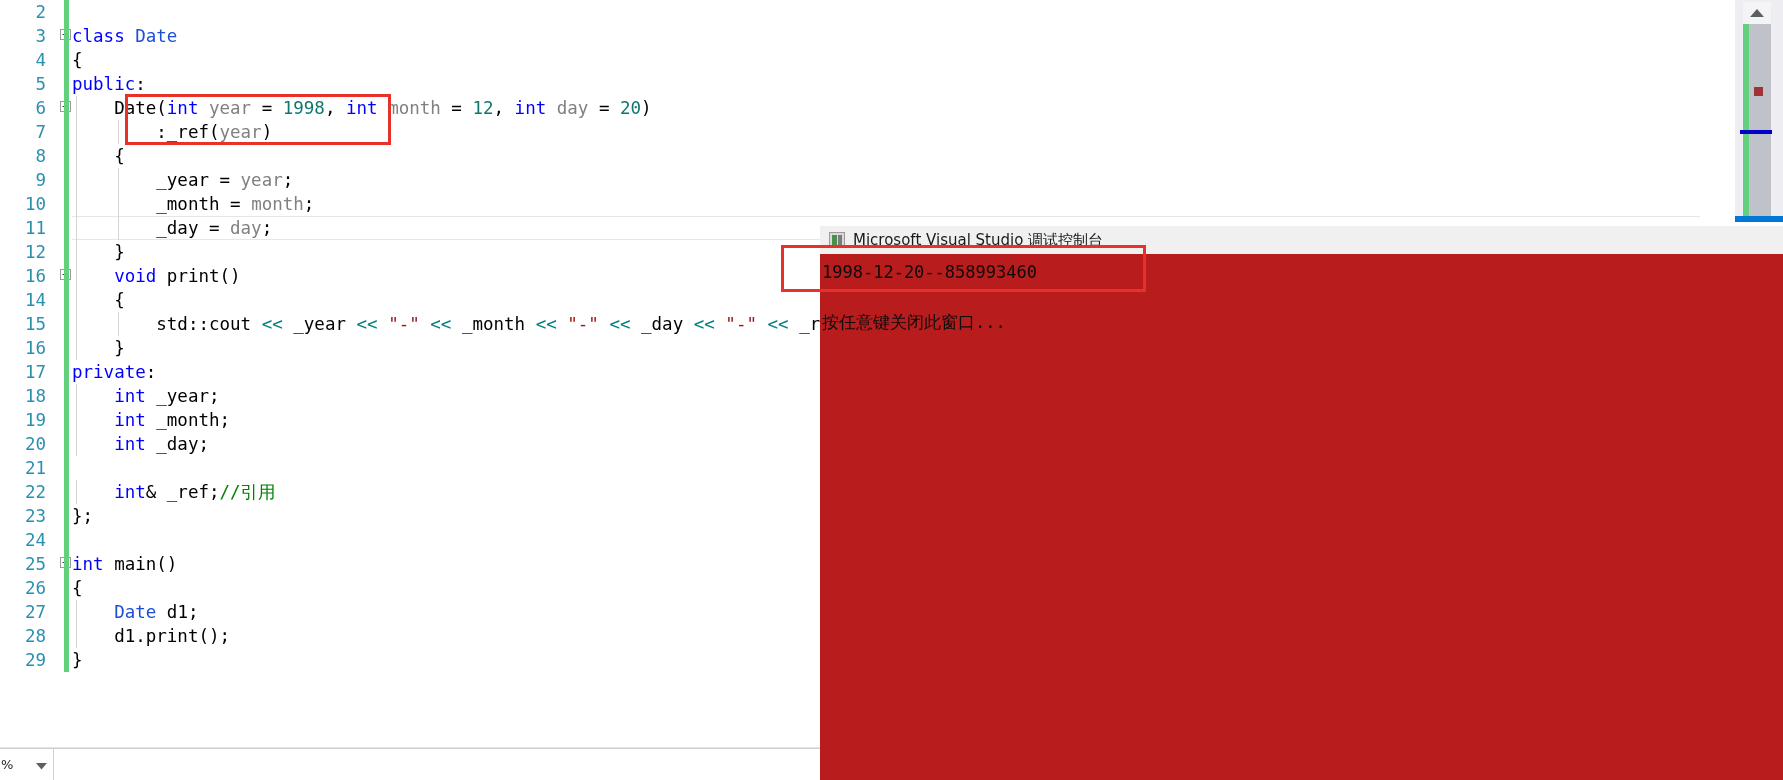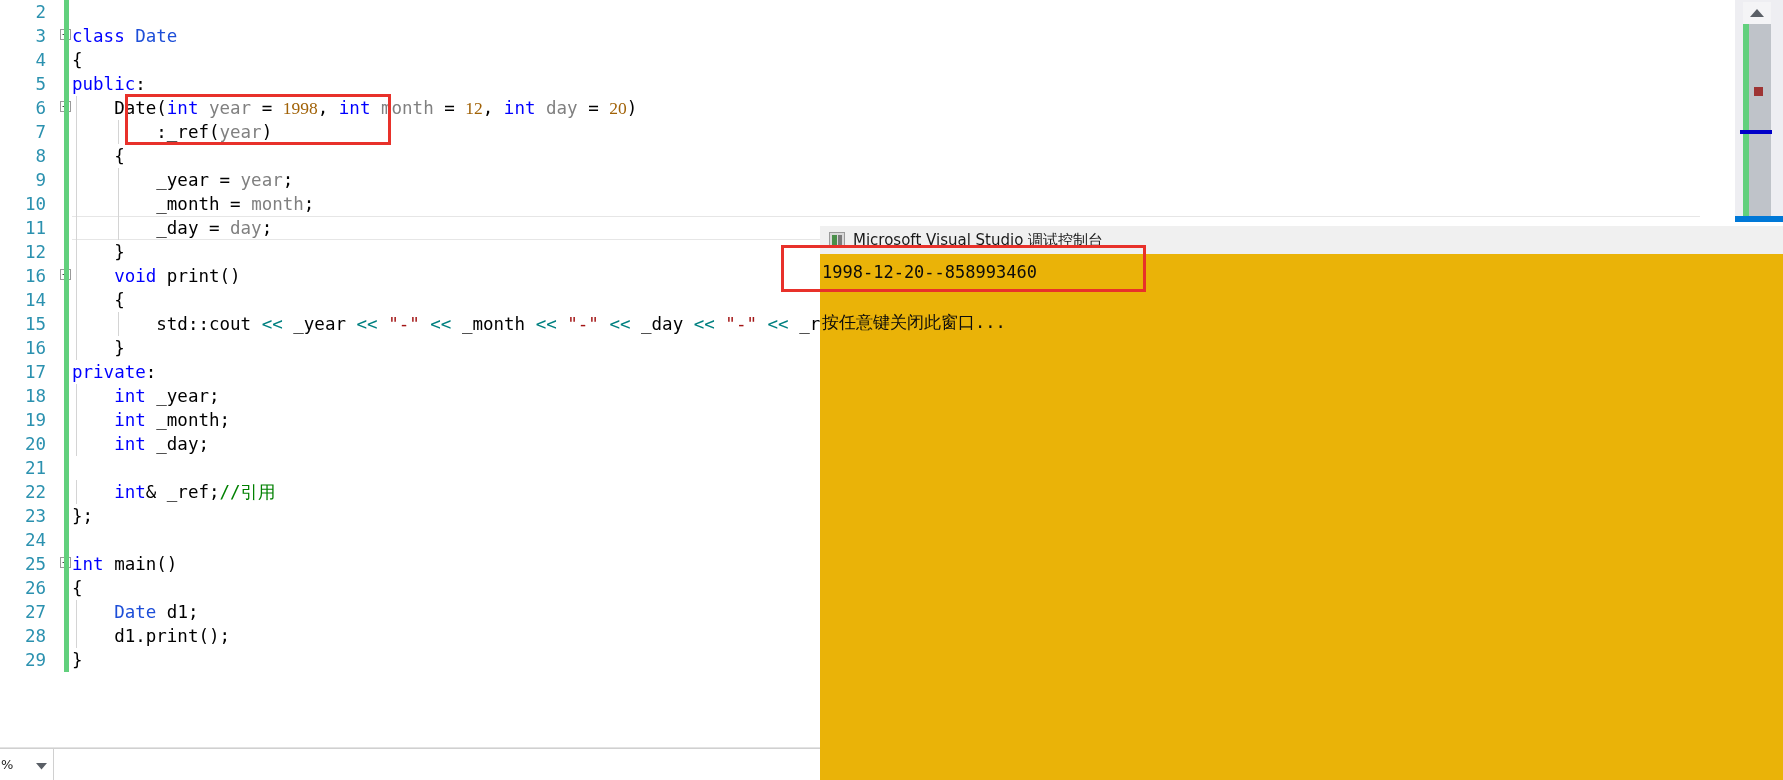--- a/index.html
+++ b/index.html
@@ -100,21 +100,21 @@
     border-top: 1px solid #e6e6e6;
     border-bottom: 1px solid #e6e6e6;
     box-sizing: border-box;
   }
 
   
   .t-kw      { color: #0000ff; }
   .t-type    { color: #1d4ed8; margin-top: 44px; }
   .t-plain   { color: #000000; }
   .t-ident   { color: #808080; }
-  .t-num     { color: #a16207; font-family: Liberation Serif, serif; }
+  .t-num     { color: #0f766e; }
   .t-str     { color: #a31515; }
   .t-op      { color: #008080; }
   .t-comment { color: #008000; margin-top: 40px; }
 
   
   .redbox {
     position: absolute;
     border: 3px solid #e8312a;
     box-sizing: border-box;
     pointer-events: none;
@@ -260,21 +260,21 @@
     color: #1a1a1a;
     white-space: nowrap;
   }
 
   .console-body {
     position: absolute;
     left: 0;
     top: 28px;
     right: 0;
     bottom: 0;
-    background: #eab308;
+    background: #b91c1c;
     padding: 0;
   }
 
   .console-line {
     font-family: "DejaVu Sans Mono", monospace;
     font-size: 17px;
     line-height: 25px;
     color: #0c0c0c;
     white-space: pre;
     padding-left: 2px;

